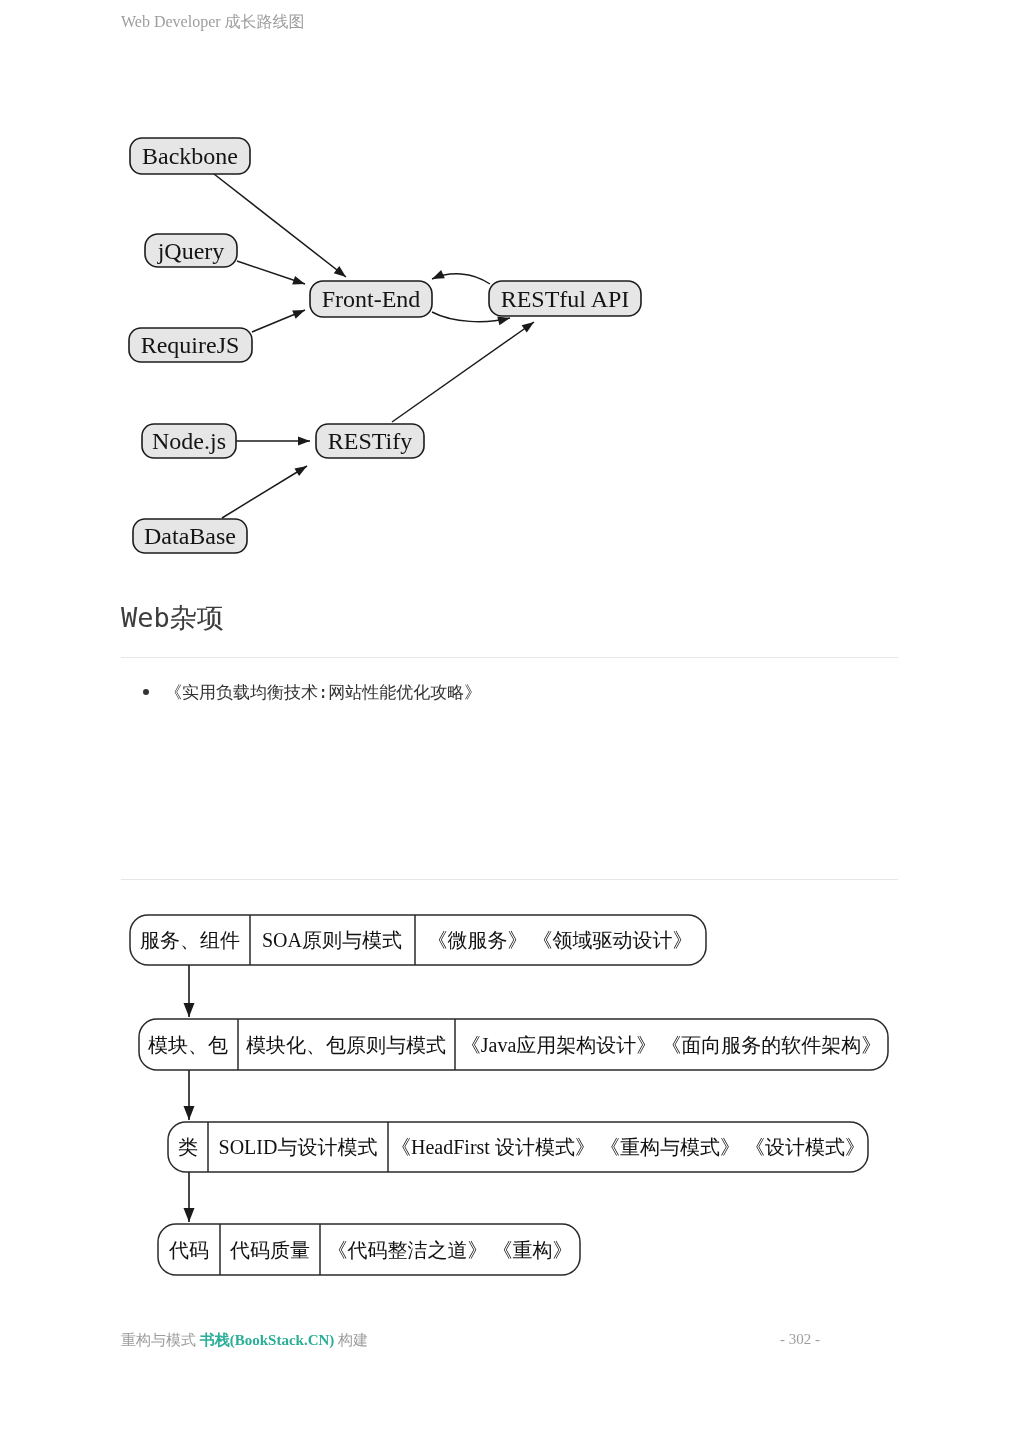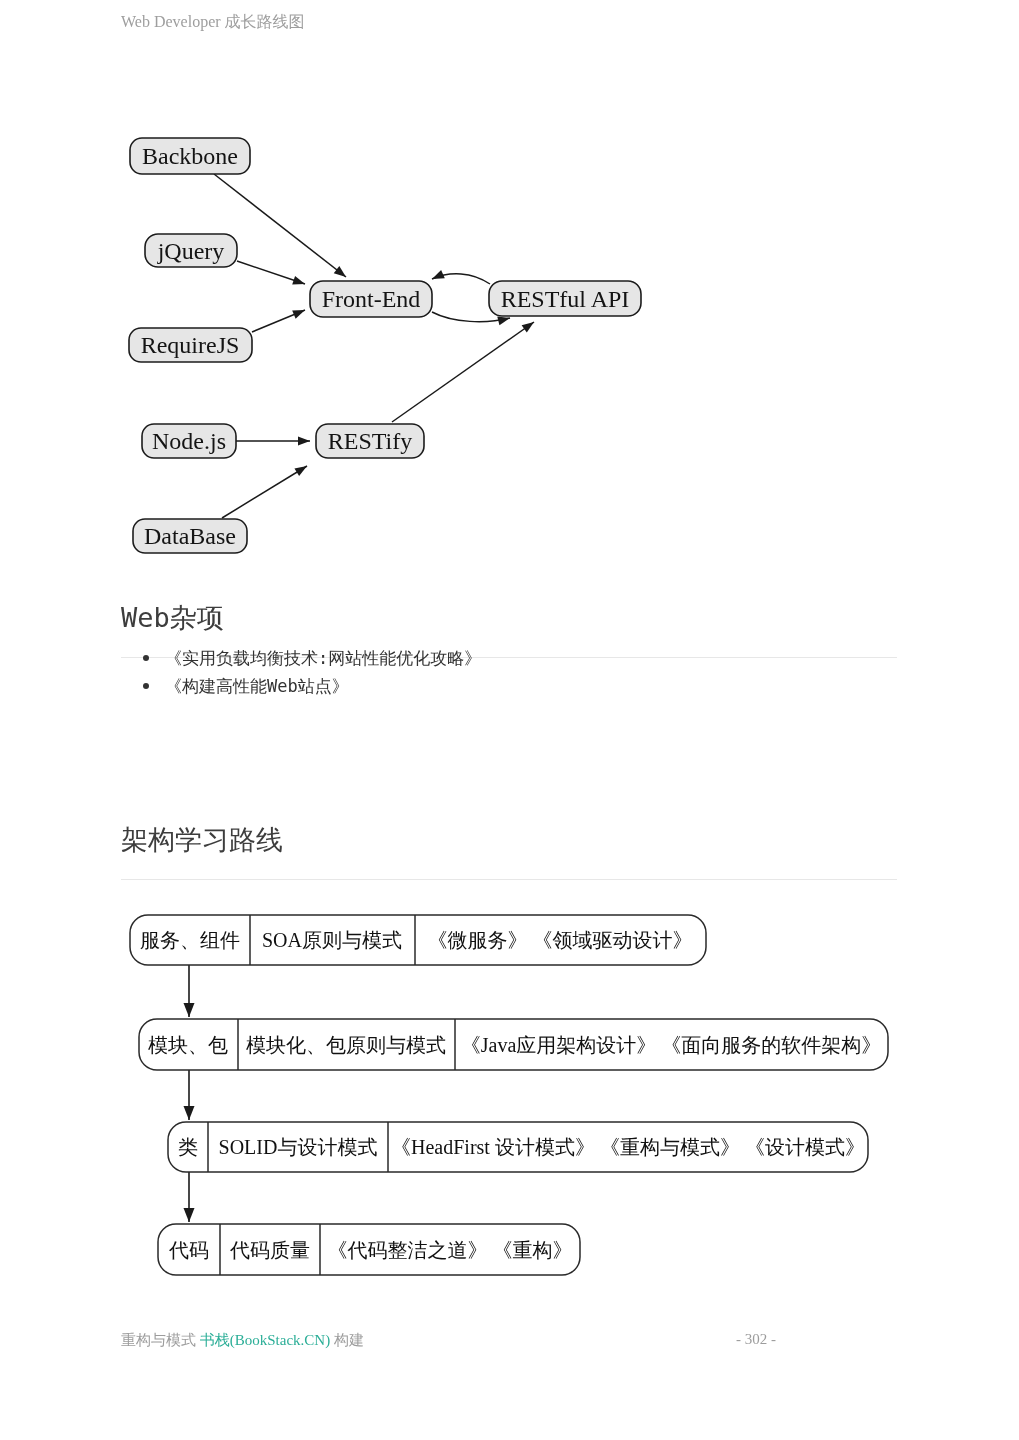--- a/index.html
+++ b/index.html
@@ -1,34 +1,35 @@
 <!DOCTYPE html>
 <html><head>
 <meta charset="utf-8">
 <style>
   html,body { margin:0; padding:0; background:#ffffff; }
   #page {
     position:relative; width:897px; height:1440px;
     background:#ffffff; overflow:hidden;
     font-family:"Liberation Serif", serif;
+    padding-left:44px;
   }
   .abs { position:absolute; }
 
   
   .doc-header {
     left:121px; top:12px;
     font-size:16px; color:#9e9e9e;
     font-family:"Liberation Serif", serif;
   }
   .footer-left {
     left:121px; top:1331px;
     font-size:15px; color:#9c9c9c;
     font-family:"Liberation Serif", serif;
   }
-  .footer-left .brand { font-weight:normal; }
+  .footer-left .brand { font-weight:bold; }
   .footer-right {
     right:121px; top:1331px;
     font-size:15px; color:#9c9c9c;
     font-family:"Liberation Serif", serif;
   }
 
   
   svg text {
     font-family:"Liberation Serif", serif;
     fill:#141414;
@@ -40,21 +41,21 @@
 
   
   .section-title {
     font-family:"DejaVu Sans Mono","DejaVu Sans",sans-serif;
     font-size:27px; color:#3d3d3d; white-space:nowrap;
   }
   .rule { width:777px; height:0; border-top:1px solid #e7e7e7; }
 
   
   .book-list {
-    left:141px; top:644px; margin:0; padding:0;
+    left:141px; top:678px; margin:0; padding:0;
     font-family:"DejaVu Sans Mono","DejaVu Sans",sans-serif;
     font-size:17px; color:#333333; list-style:none;
   }
   .book-list li { position:relative; line-height:28px; padding-left:24px; }
   .book-list li .dot {
     position:absolute; left:2px; top:11px;
     width:6px; height:6px; border-radius:50%; background:#333;
   }
 
   
@@ -120,24 +121,22 @@
       <rect x="13" y="389" width="114" height="34" rx="12" style="fill: rgb(230, 230, 230); stroke: rgb(28, 28, 28);"></rect>
       <text x="70" y="414">DataBase</text>
     </g>
   </svg>
 
   <div class="abs section-title" style="left:121px; top:600px;">Web杂项</div>
   <div class="abs rule" style="left:121px; top:657px;"></div>
 
   <ul class="abs book-list">
     <li><span class="dot"></span><span>《实用负载均衡技术:网站性能优化攻略》</span></li>
-    <li><span class="dot"></span><span>《构建高性能Web站点》</span></li>
   </ul>
 
-  <div class="abs section-title" style="left:121px; top:822px;">架构学习路线</div>
   <div class="abs rule" style="left:121px; top:879px;"></div>
 
   <svg class="abs flow" style="left:120px; top:905px;" width="790" height="385" viewBox="0 0 790 385">
     <defs>
       <marker id="ah-f" markerUnits="userSpaceOnUse" markerWidth="17" markerHeight="14" refX="15" refY="6.5" orient="auto">
         <path class="ahead" d="M1,1 L15,6.5 L1,12 z"></path>
       </marker>
     </defs>
 
     <line class="connector" x1="69" y1="60" x2="69" y2="112" marker-end="url(#ah-f)"></line>

